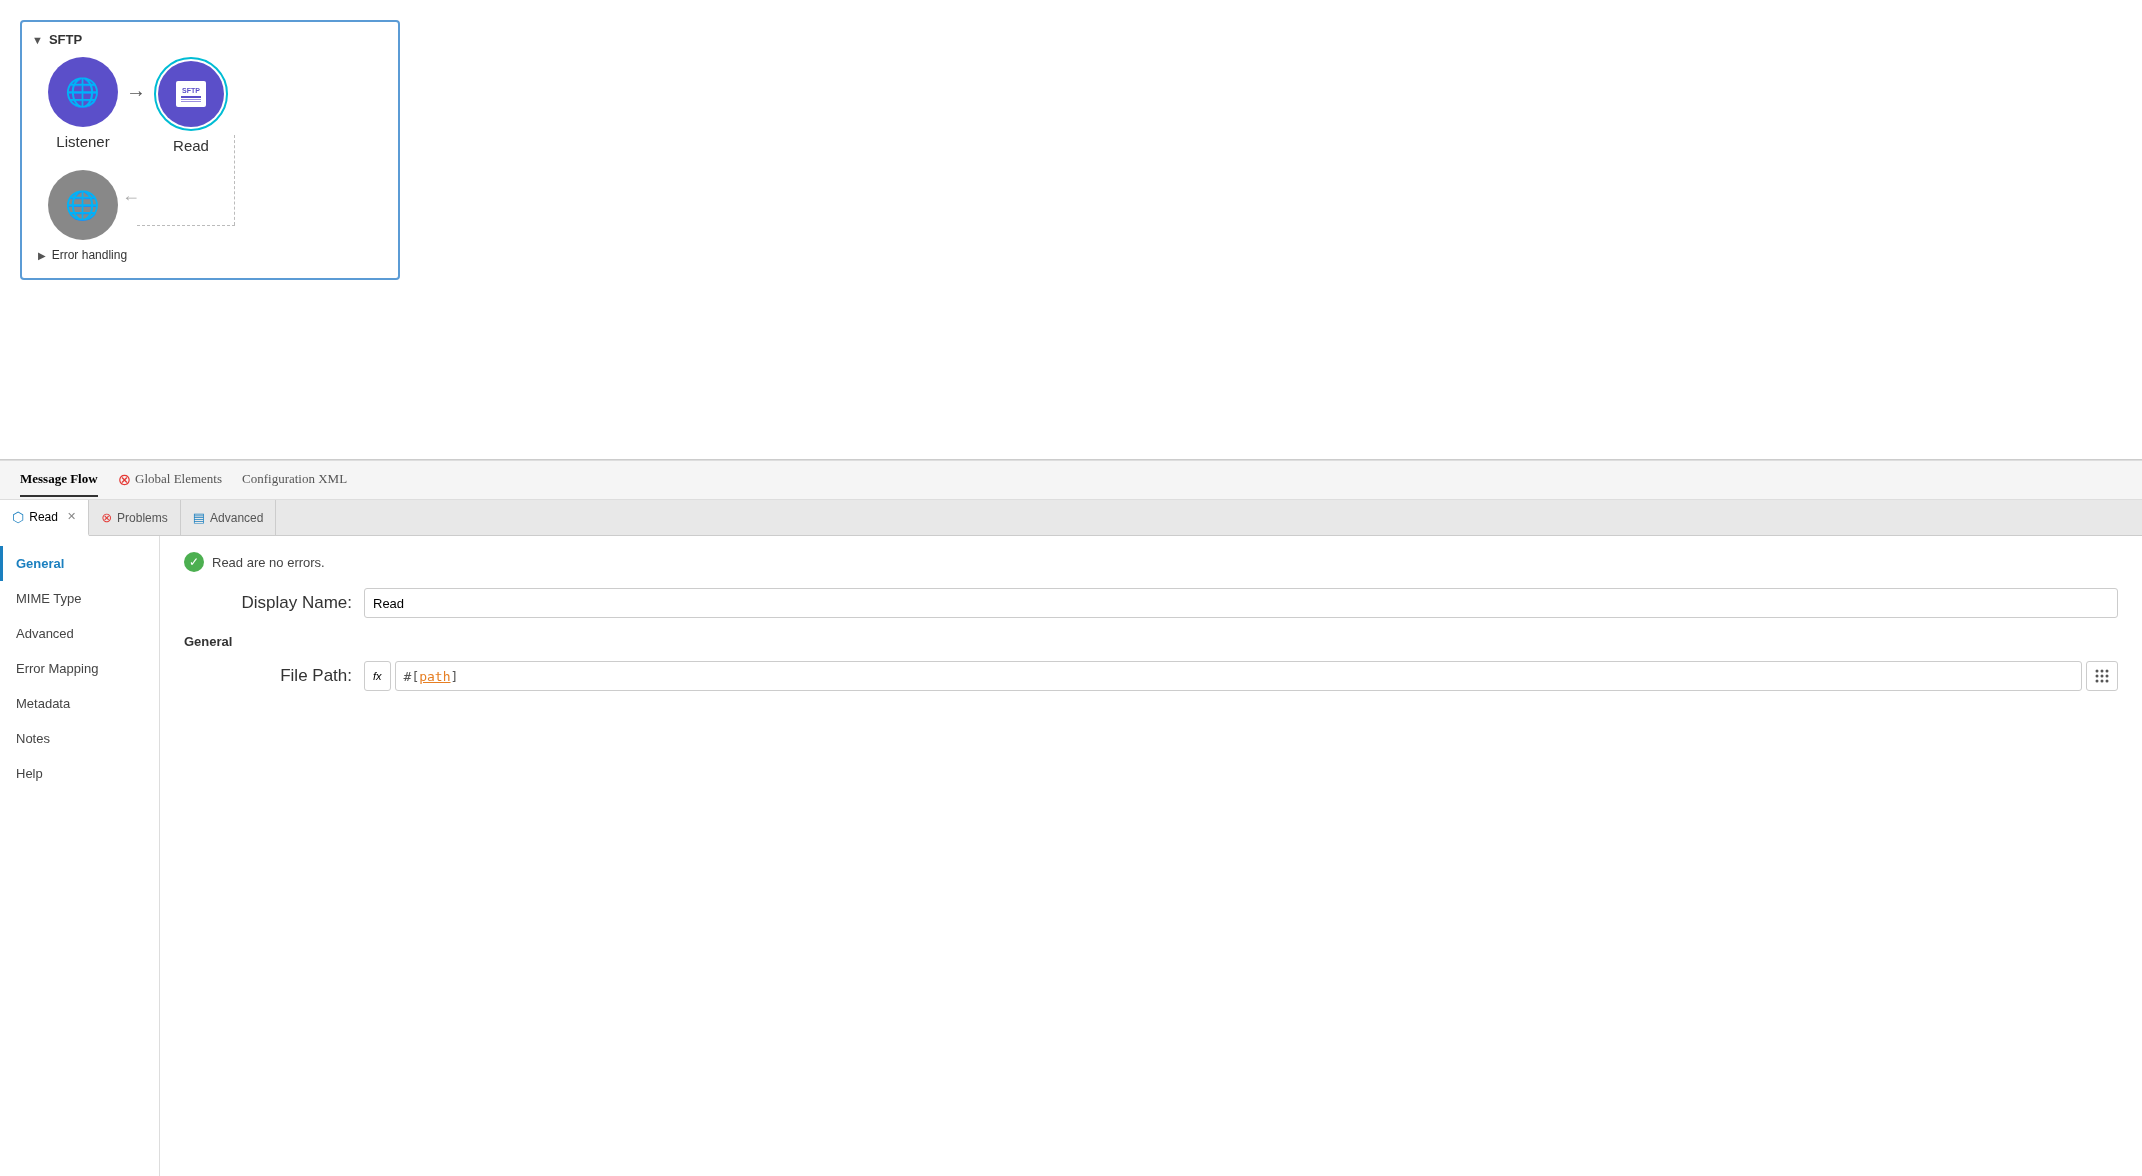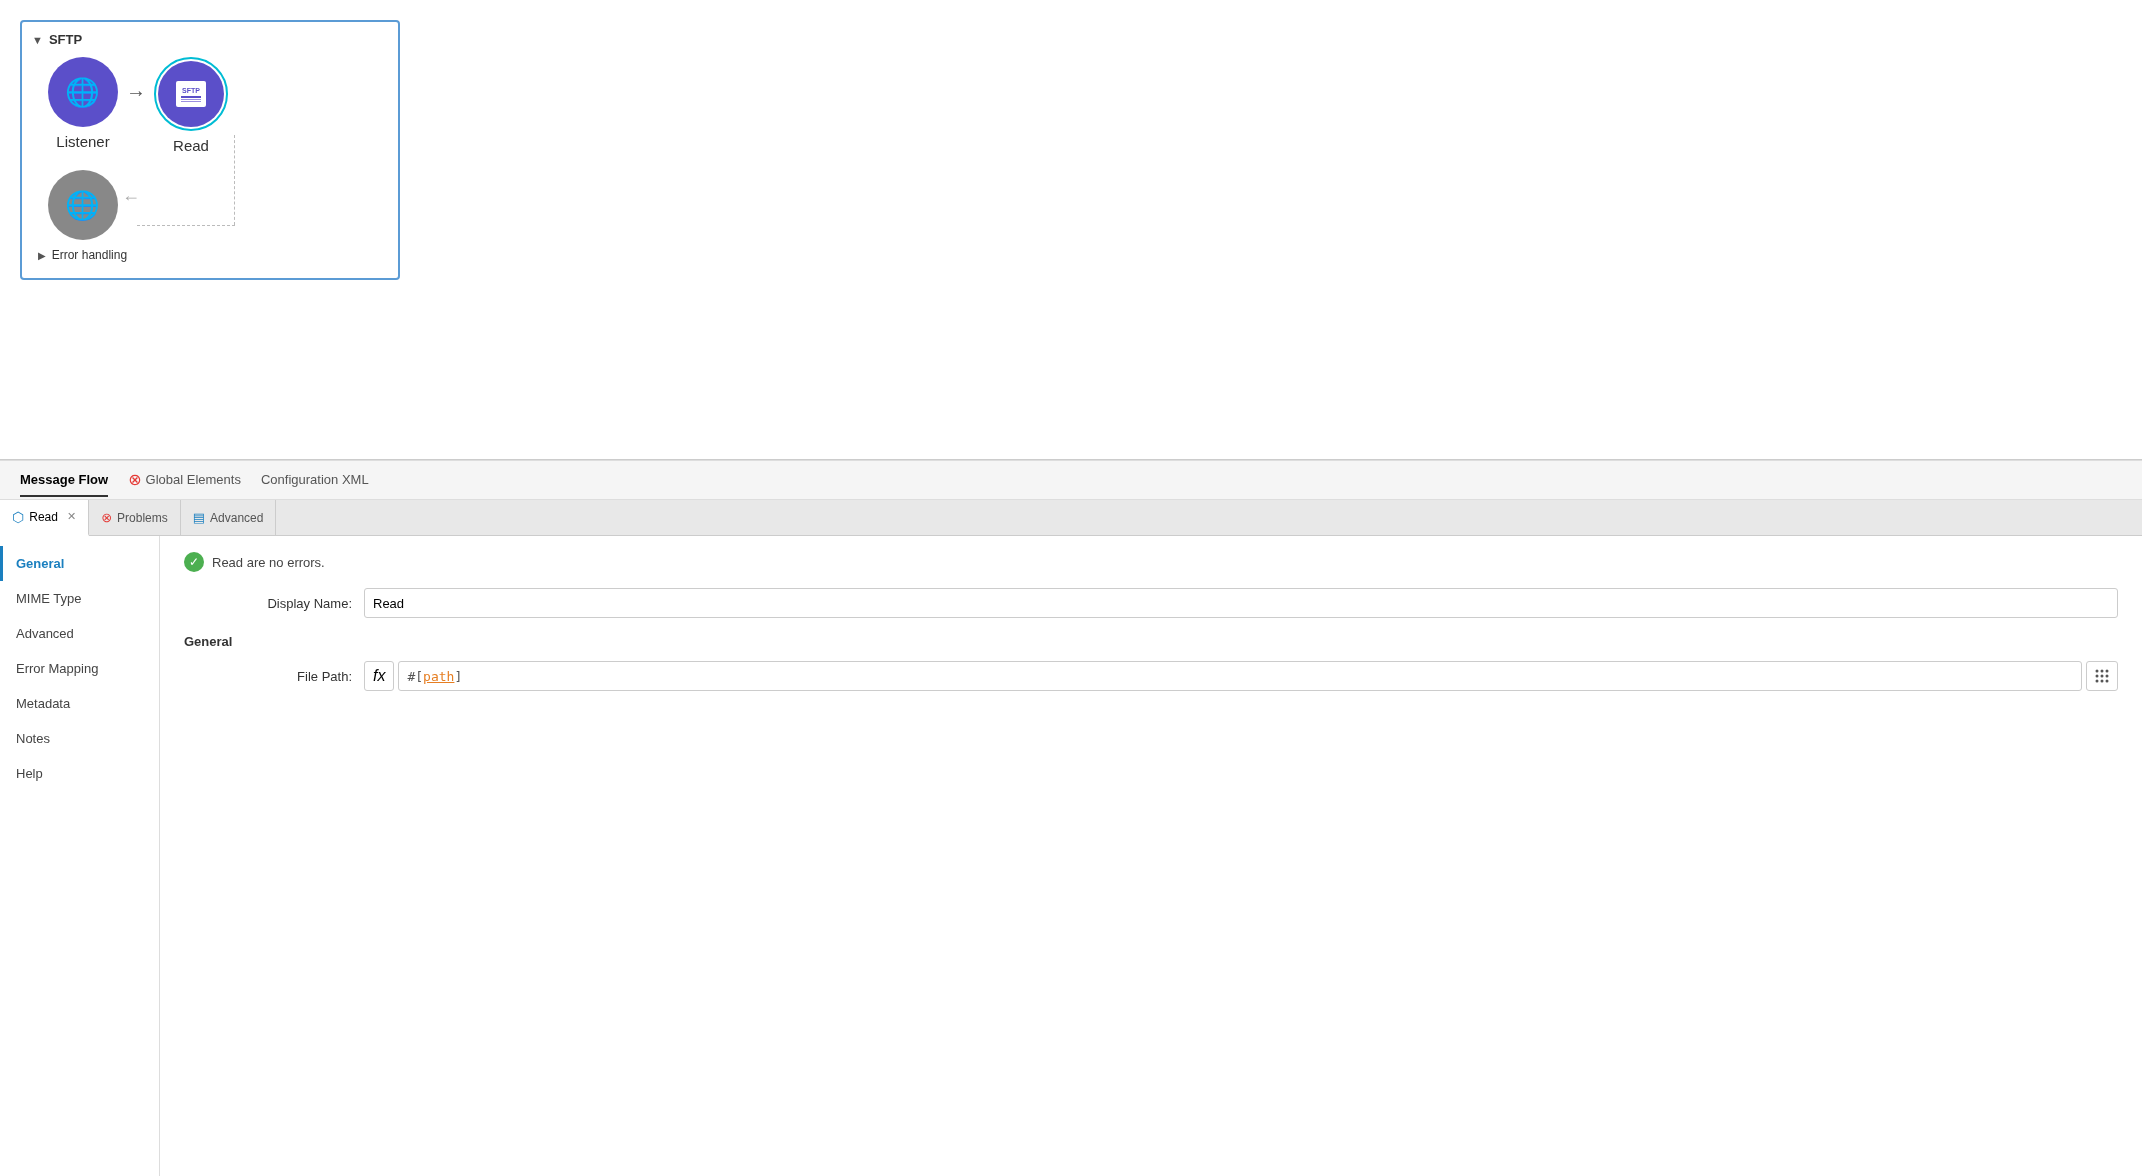--- a/index.html
+++ b/index.html
@@ -109,20 +109,21 @@
       gap: 20px;
       height: 40px;
     }
 
     .tab-item {
       font-size: 13px;
       color: #555;
       cursor: pointer;
       padding: 8px 0;
       border-bottom: 2px solid transparent;
+      font-family: Liberation Serif, serif;
     }
 
     .tab-item.active {
       color: #000;
       font-weight: 600;
       border-bottom: 2px solid #333;
     }
 
     
     .bottom-panel {
@@ -225,21 +226,21 @@
     }
 
     .form-row {
       display: flex;
       align-items: center;
       margin-bottom: 14px;
     }
 
     .form-label {
       width: 180px;
-      font-size: 13px;
+      font-size: 17px;
       color: #333;
       text-align: right;
       padding-right: 12px;
       flex-shrink: 0;
     }
 
     .form-input {
       flex: 1;
       height: 30px;
       border: 1px solid #ccc;
@@ -314,21 +315,21 @@
       display: flex;
       align-items: center;
       margin-bottom: 14px;
     }
 
     .fx-btn {
       background: white;
       border: 1px solid #ccc;
       border-radius: 3px;
       padding: 4px 8px;
-      font-size: 16px;
+      font-size: 11px;
       font-style: italic;
       cursor: pointer;
       margin-right: 4px;
       height: 30px;
     }
 
     .filepath-display {
       flex: 1;
       height: 30px;
       border: 1px solid #ccc;

